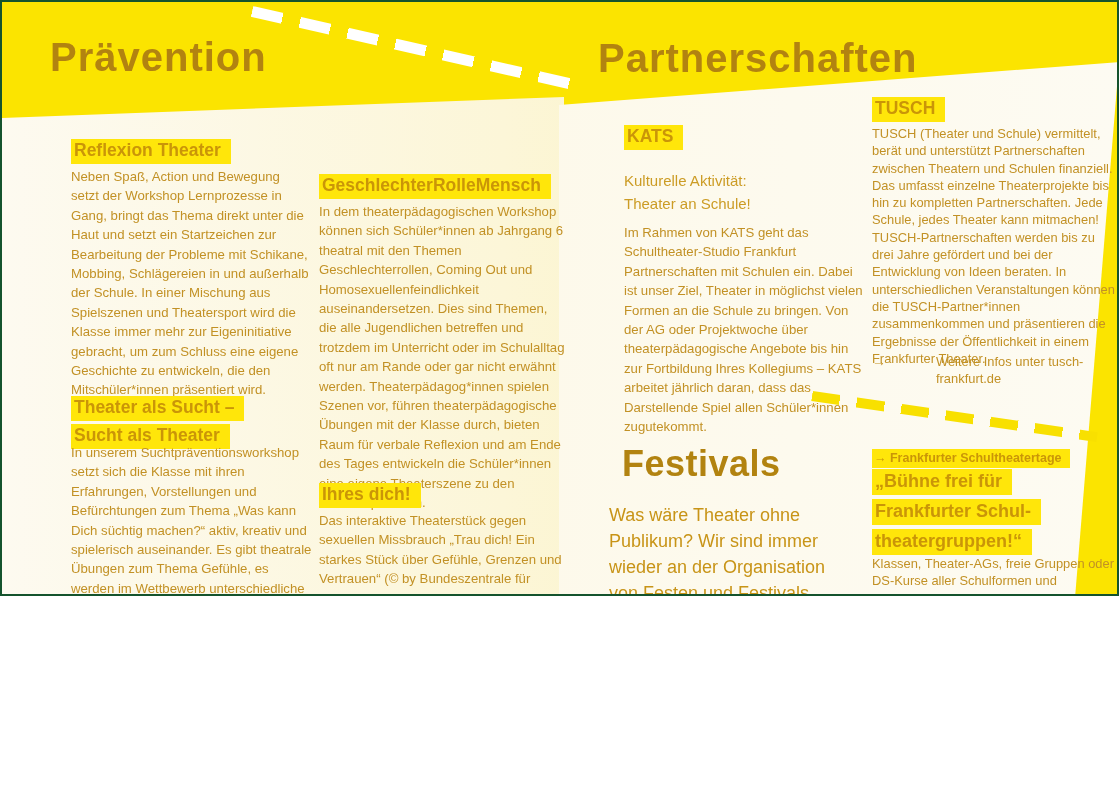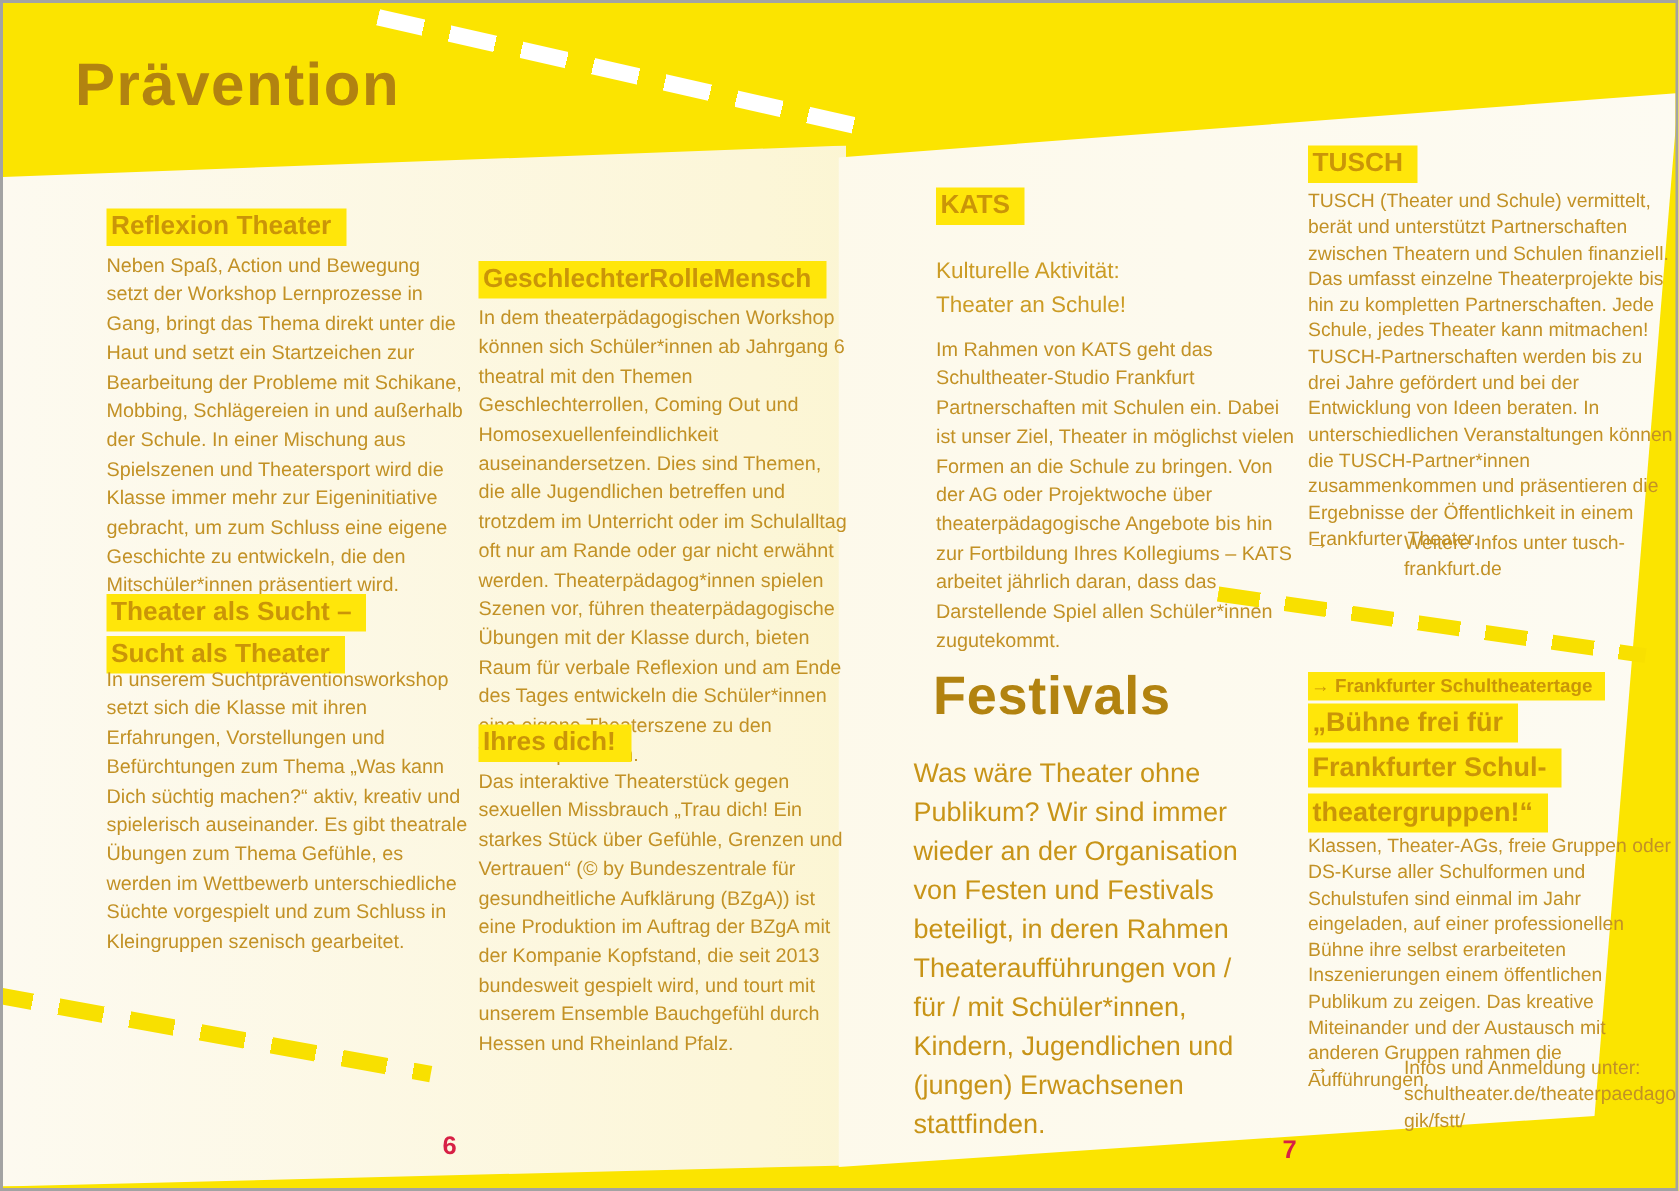--- a/index.html
+++ b/index.html
@@ -11,24 +11,24 @@
     --subtitle-gold:#cc9c25;
     --festival-body-gold:#c89417;
     --page-number-red:#d72045;
     --dash-white:#ffffff;
     --dash-yellow:#f8e000;
   }
   html,body{margin:0;padding:0;}
   body{font-family:"Liberation Sans", sans-serif;}
   .canvas{
     position:relative;
-    width:1119px;height:794px;
+    width:1119px;height:596px;
     background:var(--background-yellow);
     box-sizing:border-box;
-    border:2px solid #a3a3a3;
+    border:2px solid #14532d;
     overflow:hidden;
   }
   .panel{position:absolute;inset:0;}
   .panel-left{
     background:linear-gradient(90deg,#fdfaf0 0%,#fcf6d8 45%,#f8f0a8 100%);
     clip-path:polygon(0 116px,562px 95px,562px 775px,0 789px);
   }
   .panel-right{
     background:linear-gradient(90deg,#f7efa4 0%,#faf3c2 16%,#fdf9ea 42%,#fdfbf2 100%);
     clip-path:polygon(557px 103px,1117px 60px,1061px 742px,557px 776px);
@@ -111,20 +111,21 @@
 <div class="canvas">
 
   <div class="panel panel-left"></div>
   <div class="panel panel-right"></div>
 
   <div class="dash dash-white"></div>
   <div class="dash dash-right"></div>
   <div class="dash dash-bl"></div>
 
   <h1 class="page-title title-left">Prävention</h1>
+  <h1 class="page-title title-right">Partnerschaften</h1>
 
   <div class="abs" style="left:44px;top:137px;">
     <span class="hl">Reflexion Theater</span>
   </div>
   <p class="abs body" style="left:44px;top:165px;width:240px;">Neben Spaß, Action und Bewegung setzt der Workshop Lernprozesse in Gang, bringt das Thema direkt unter die Haut und setzt ein Startzeichen zur Bearbeitung der Probleme mit Schikane, Mobbing, Schlägereien in und außerhalb der Schule. In einer Mischung aus Spielszenen und Theatersport wird die Klasse immer mehr zur Eigeninitiative gebracht, um zum Schluss eine eigene Geschichte zu entwickeln, die den Mitschüler*innen präsentiert wird.</p>
 
   <div class="abs hl-stack" style="left:44px;top:394px;">
     <span class="hl">Theater als Sucht –</span><br>
     <span class="hl">Sucht als Theater</span>
   </div>

